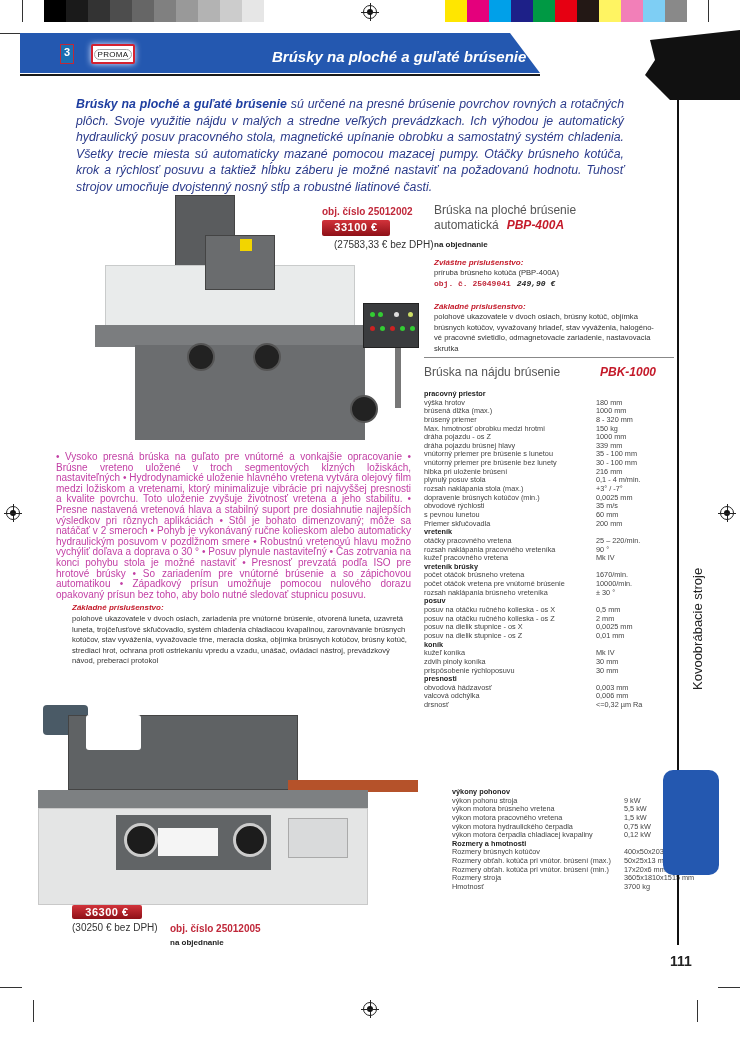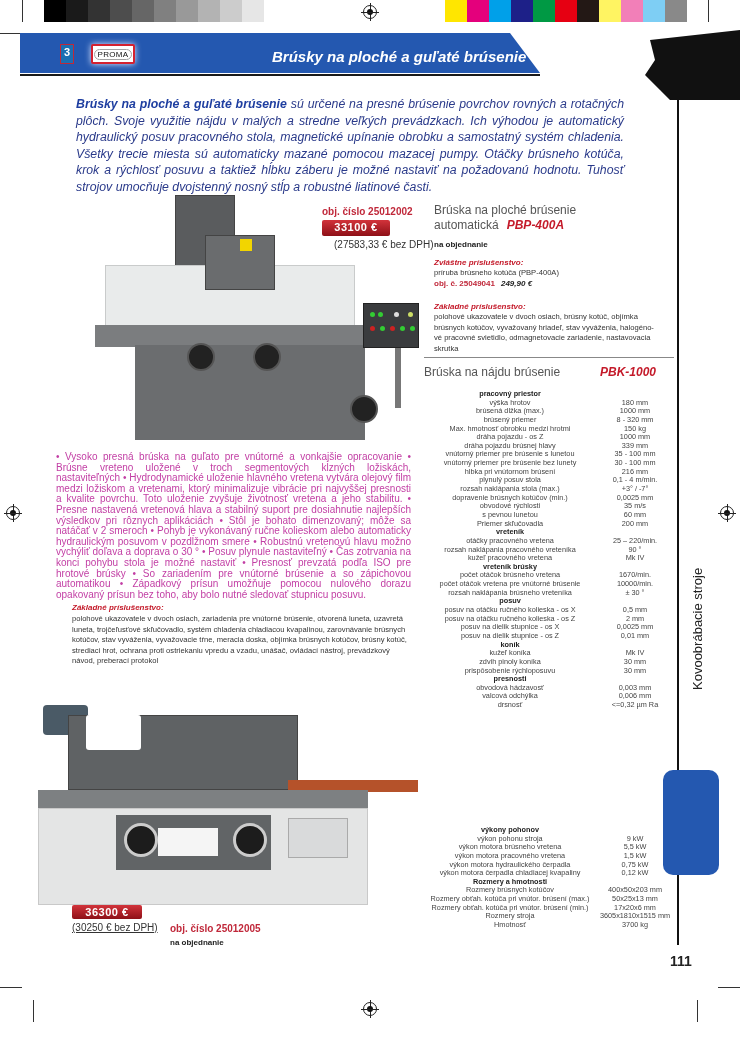--- a/index.html
+++ b/index.html
@@ -53,21 +53,21 @@
   .sub-h { position: absolute; font-size: 8px; font-weight: bold; font-style: italic; color: #c41a2a; }
   .small-txt { position: absolute; font-size: 7.6px; color: #333; line-height: 10.5px; }
   .acc-order { position: absolute; font-size: 8px; font-weight: bold; color: #c0283a; }
   .acc-order b { color: #222; font-style: italic; margin-left: 6px; }
 
   
   .spec-box { position: absolute; top: 357px; left: 424px; width: 250px; height: 1px; background: #888; }
   .spec-title { position: absolute; top: 365px; left: 424px; font-size: 12px; color: #555; }
   .spec-model { position: absolute; top: 365px; left: 600px; font-size: 12px; color: #c41a2a; font-weight: bold; font-style: italic; }
   .spec-table { position: absolute; left: 424px; width: 250px; font-size: 7.3px; color: #444; }
-  .spec-row { display: flex; height: 8.65px; line-height: 8.65px; text-align: center; }
+  .spec-row { display: flex; height: 8.65px; line-height: 8.65px; }
   .spec-row .k { width: 172px; white-space: nowrap; overflow: hidden; }
   .spec-row .v { flex: 1; white-space: nowrap; }
   .spec-row.h .k { font-weight: bold; color: #222; }
 
   
   .pink { position: absolute; top: 452px; left: 56px; width: 355px; font-size: 10px; color: #c23ea4; line-height: 10.6px; text-align: justify; }
   .acc2-h { position: absolute; top: 603px; left: 72px; }
   .acc2 { position: absolute; top: 614px; left: 72px; width: 340px; }
 
   
@@ -178,21 +178,21 @@
 <div class="price-tag" style="top:220px;left:322px;width:68px;height:16px;line-height:14px;">33100 €</div>
 <div class="price-net" style="top:239px;left:322px;margin-left:12px;">(27583,33 € bez DPH)</div>
 
 <div class="p1-title">
   <div>Brúska na ploché brúsenie</div>
   <div><span>automatická</span><span class="model">PBP-400A</span></div>
 </div>
 <div class="avail" style="top:240px;left:434px;">na objednanie</div>
 <div class="sub-h" style="top:258px;left:434px;">Zvláštne príslušenstvo:</div>
 <div class="small-txt" style="top:268px;left:434px;">príruba brúsneho kotúča (PBP-400A)</div>
-<div class="acc-order" style="top:279px;left:434px;"><span>obj. č. 25049041</span><b>249,90 €</b></div>
+<div class="acc-order" style="top:279px;left:434px;font-family:Liberation Mono, monospace;"><span>obj. č. 25049041</span><b>249,90 €</b></div>
 <div class="sub-h" style="top:302px;left:434px;">Základné príslušenstvo:</div>
 <div class="small-txt" style="top:312px;left:434px;width:220px;">polohové ukazovatele v dvoch osiach, brúsny kotúč, objímka brúsnych kotúčov, vyvažovaný hriadeľ, stav vyváženia, halogéno-vé pracovné svietidlo, odmagnetovacie zariadenie, nastavovacia skrutka</div>
 
 <div class="spec-box"></div>
 <div class="spec-title">Brúska na nájdu brúsenie</div>
 <div class="spec-model">PBK-1000</div>
 <div class="spec-table" id="specs1" style="top:390px;">
     <div class="spec-row h">
       <span class="k">pracovný priestor</span>
       <span class="v"></span>
@@ -223,21 +223,21 @@
     </div>
     <div class="spec-row">
       <span class="k">vnútorný priemer pre brúsenie s lunetou</span>
       <span class="v">35 - 100 mm</span>
     </div>
     <div class="spec-row">
       <span class="k">vnútorný priemer pre brúsenie bez lunety</span>
       <span class="v">30 - 100 mm</span>
     </div>
     <div class="spec-row">
-      <span class="k">hĺbka pri vnútornom brúsení</span>
+      <span class="k">hĺbka pri uloženie brúsení</span>
       <span class="v">216 mm</span>
     </div>
     <div class="spec-row">
       <span class="k">plynulý posuv stola</span>
       <span class="v">0,1 - 4 m/min.</span>
     </div>
     <div class="spec-row">
       <span class="k">rozsah naklápania stola (max.)</span>
       <span class="v">+3° / -7°</span>
     </div>
@@ -335,21 +335,21 @@
     </div>
     <div class="spec-row">
       <span class="k">valcová odchýlka</span>
       <span class="v">0,006 mm</span>
     </div>
     <div class="spec-row">
       <span class="k">drsnosť</span>
       <span class="v">&lt;=0,32 µm Ra</span>
     </div>
   </div>
-<div class="spec-table" id="specs2" style="top:826px;">
+<div class="spec-table" id="specs2" style="top:788px;margin-left:28px;">
     <div class="spec-row h">
       <span class="k">výkony pohonov</span>
       <span class="v"></span>
     </div>
     <div class="spec-row">
       <span class="k">výkon pohonu stroja</span>
       <span class="v">9 kW</span>
     </div>
     <div class="spec-row">
       <span class="k">výkon motora brúsneho vretena</span>
@@ -405,20 +405,20 @@
   <div class="bed"></div>
   <div class="body"></div>
   <div class="ctrl"></div>
   <div class="hw" style="left:86px;"></div>
   <div class="wplate"></div>
   <div class="hw" style="left:195px;"></div>
   <div class="epanel"></div>
 </div>
 
 <div class="price-tag" style="top:905px;left:72px;width:70px;height:14px;line-height:14px;">36300 €</div>
-<div class="price-net" style="top:922px;left:72px;text-decoration:underline;">(30250 € bez DPH)</div>
+<div class="price-net" style="top:922px;left:72px;">(30250 € bez DPH)</div>
 <div class="order-no" style="top:923px;left:170px;">obj. číslo 25012005</div>
 <div class="avail" style="top:938px;left:170px;">na objednanie</div>
 
 <div class="side-line"></div>
 <div class="side-label">Kovoobrábacie stroje</div>
 <div class="side-tab"></div>
 <div class="page-num">111</div>
 
 </body></html>

